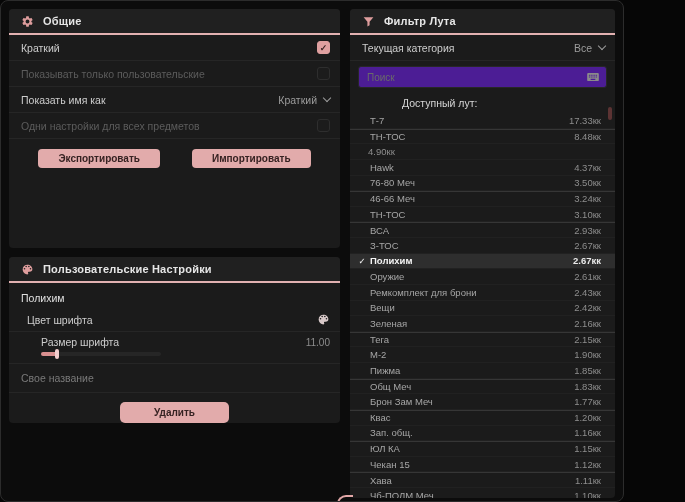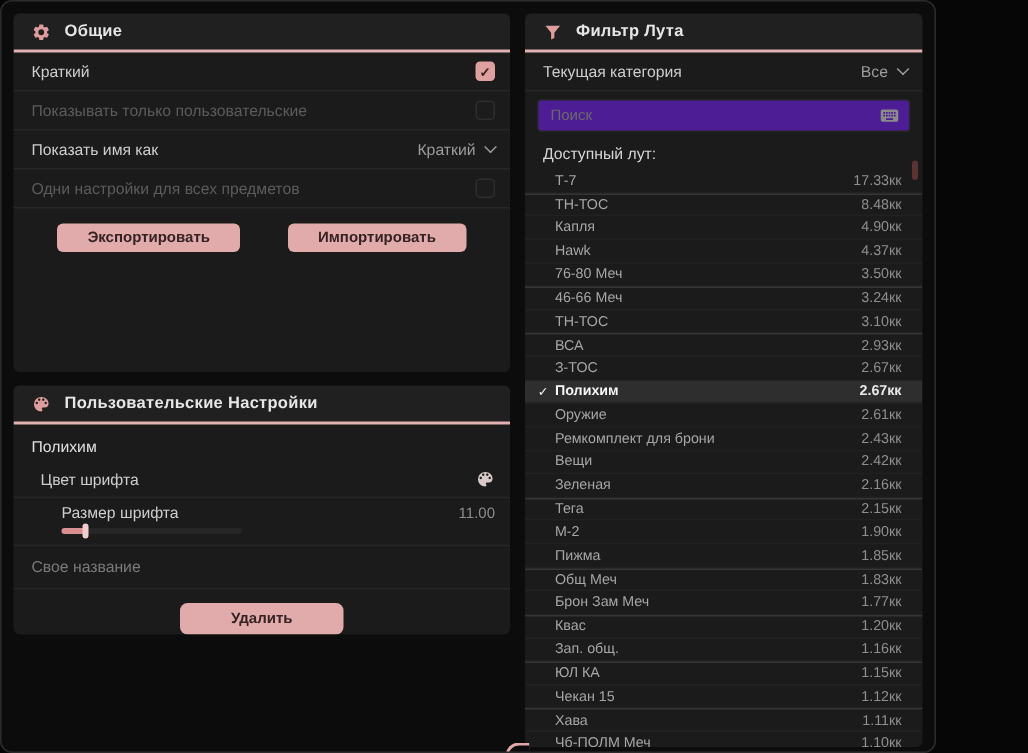--- a/index.html
+++ b/index.html
@@ -81,21 +81,21 @@
     margin:5px 8px; height:22px; background:#4c1d95; border:1px solid #272727;
     border-radius:3px; display:flex; align-items:center; padding:0 6px 0 8px; flex:0 0 auto;
   }
   .searchbox input {
     flex:1; background:transparent; border:none; outline:none;
     font-size:10px; color:#bdbdbd; font-family:"Liberation Sans", sans-serif;
   }
   .searchbox input::placeholder { color:#6a6a6a; }
   .kb-icon { width:14px; height:14px; color:#8a8a8a; cursor:pointer; }
   .kb-icon svg { display:block; width:14px; height:14px; }
-  .loot-label { font-size:10.5px; color:#d6d6d6; padding:4px 12px 4px 12px; flex:0 0 auto; }
+  .loot-label { font-size:10.5px; color:#d6d6d6; padding:4px 12px 4px 12px; flex:0 0 auto;margin-left:40px; }
   .loot-list { flex:1; overflow:hidden; }
   .loot-row {
     height:15.64px; display:flex; align-items:center; padding:0 14px 0 6px;
     border-bottom:1px solid #212121; cursor:pointer;
   }
   .loot-row.sep { border-top:1px solid #363636; }
   .loot-check { width:12px; font-size:8.5px; color:#f2f2f2; text-align:center; flex:0 0 auto; }
   .loot-name { flex:1; font-size:9.5px; color:#a6a6a6; margin-left:2px; white-space:nowrap; overflow:hidden; }
   .loot-count { font-size:9.5px; color:#8e8e8e; }
   .loot-row.selected { background:#2e2e2e; }
@@ -242,21 +242,20 @@
             <span class="loot-name">Т-7</span>
             <span class="loot-count">17.33кк</span>
           </div>
           <div class="loot-row sep">
             <span class="loot-check"></span>
             <span class="loot-name">ТН-ТОС</span>
             <span class="loot-count">8.48кк</span>
           </div>
           <div class="loot-row">
             <span class="loot-check"></span>
-            <span class="loot-name">Капля</span>
             <span class="loot-count">4.90кк</span>
           </div>
           <div class="loot-row">
             <span class="loot-check"></span>
             <span class="loot-name">Hawk</span>
             <span class="loot-count">4.37кк</span>
           </div>
           <div class="loot-row">
             <span class="loot-check"></span>
             <span class="loot-name">76-80 Меч</span>

